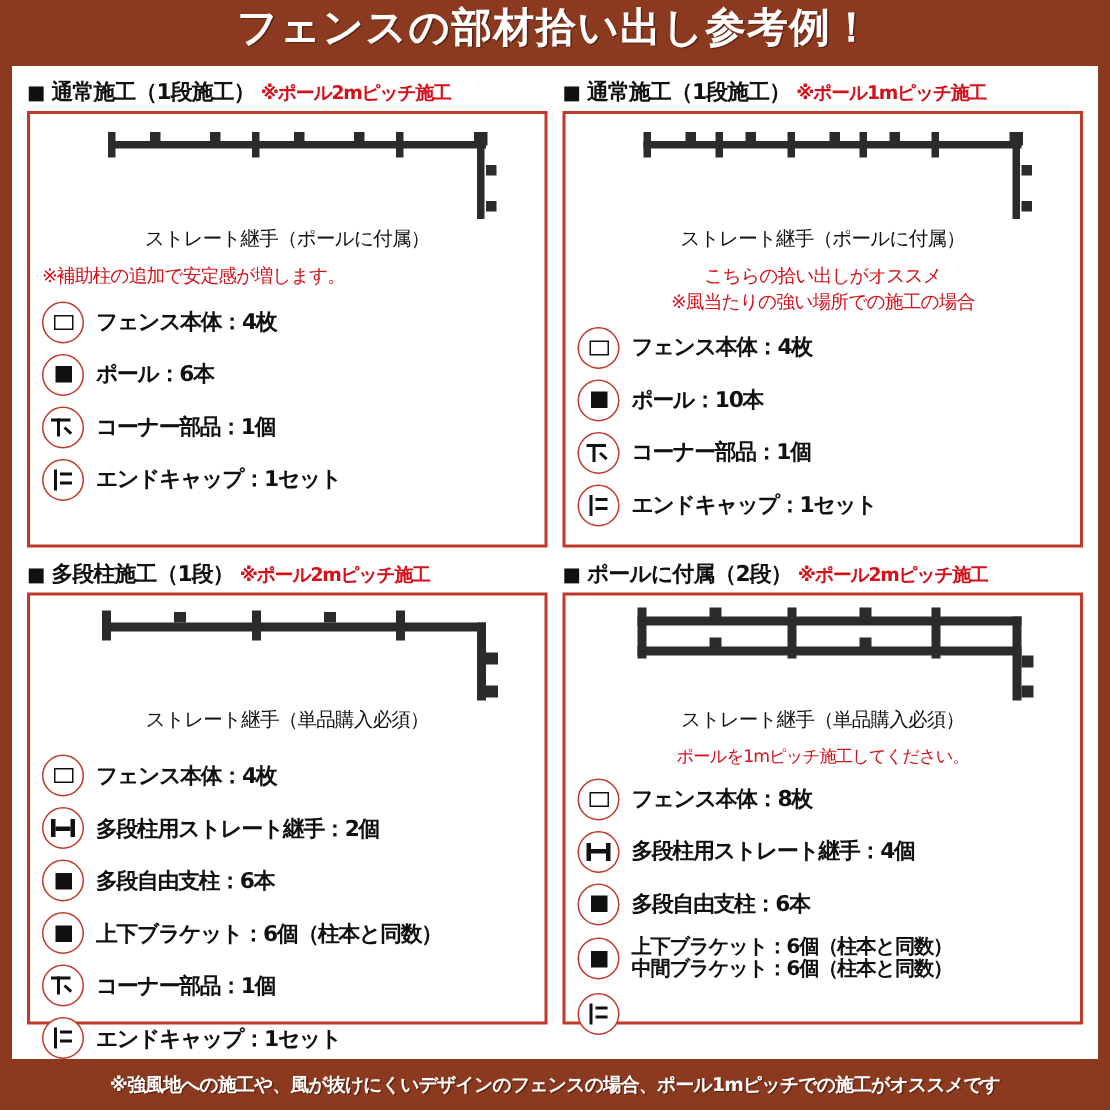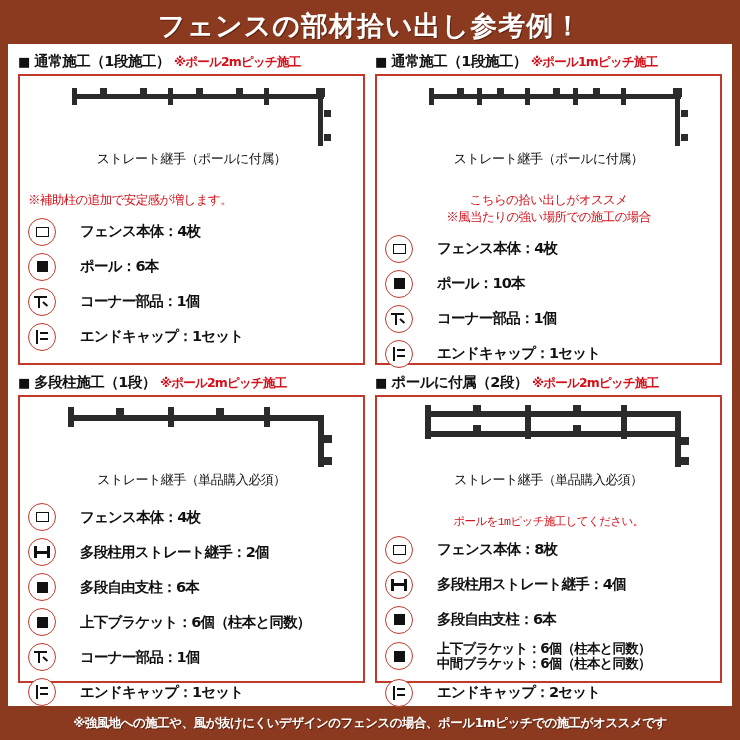--- a/index.html
+++ b/index.html
@@ -9,21 +9,21 @@
     font-family:"DejaVu Sans","Liberation Sans",sans-serif;
     overflow:hidden;
   }
   .page{
     position:relative;width:740px;height:740px;
     background:linear-gradient(180deg,#8c3a1f 0%,#8c3a1f 100%);
     box-sizing:border-box;
   }
   .title-bar{
     height:44px;
-    display:flex;align-items:flex-end;justify-content:center;
+    display:flex;align-items:flex-start;justify-content:center;
   }
   .title-bar .title{
     color:#ffffff;
     font-size:27px;
     font-weight:bold;
     letter-spacing:1px;
     text-shadow:1px 1px 0 #5d2210;
   }
   .sheet{
     position:absolute;
@@ -66,28 +66,28 @@
   
   .diagram{position:relative;height:62px;margin:2px 0 0 0;}
   .rail{position:absolute;background:#2b2b2b;}
   .post{position:absolute;background:#2b2b2b;}
   .jnt{position:absolute;background:#2b2b2b;}
 
   .cap-line{
     text-align:center;font-size:13px;color:#111;margin-top:4px;letter-spacing:-0.5px;
   }
   .note{
-    color:#d4101a;font-size:12.5px;line-height:1.35;margin-top:25px;letter-spacing:-0.6px;font-family:Liberation Mono, monospace;
+    color:#d4101a;font-size:12.5px;line-height:1.35;margin-top:8px;letter-spacing:-0.6px;
   }
   .note.center{text-align:center;}
   .note.small{font-size:11.5px;}
 
   .items{margin-top:8px;}
   .item{
-    display:flex;align-items:center;gap:24px;margin-bottom:7px;
+    display:flex;align-items:center;gap:8px;margin-bottom:7px;
   }
   .icon{
     width:26px;height:26px;border:1.5px solid #c0392b;border-radius:50%;
     display:flex;align-items:center;justify-content:center;flex:0 0 auto;
     background:#fff;
   }
   .item-label{font-size:14.5px;font-weight:bold;color:#111;letter-spacing:-0.8px;white-space:nowrap;}
   .item-label.two{line-height:1.15;font-size:13.5px;}
   .item-sub{font-size:13.5px;font-weight:bold;color:#111;letter-spacing:-0.8px;display:block;}
 
@@ -358,21 +358,20 @@
                 </span>
               <span class="item-label two">
                 <span class="item-sub">上下ブラケット：6個（柱本と同数）</span>
                 <span class="item-sub">中間ブラケット：6個（柱本と同数）</span>
               </span>
             </div>
             <div class="item">
               <span class="icon">
                   <span class="g-endcap"></span>
                 </span>
-              <span class="item-label">エンドキャップ：2セット</span>
             </div>
           </div>
         </div>
       </div>
 
     </div>
   </div>
 
   <div class="footer">
     <div class="ftext">※強風地への施工や、風が抜けにくいデザインのフェンスの場合、ポール1mピッチでの施工がオススメです</div>

